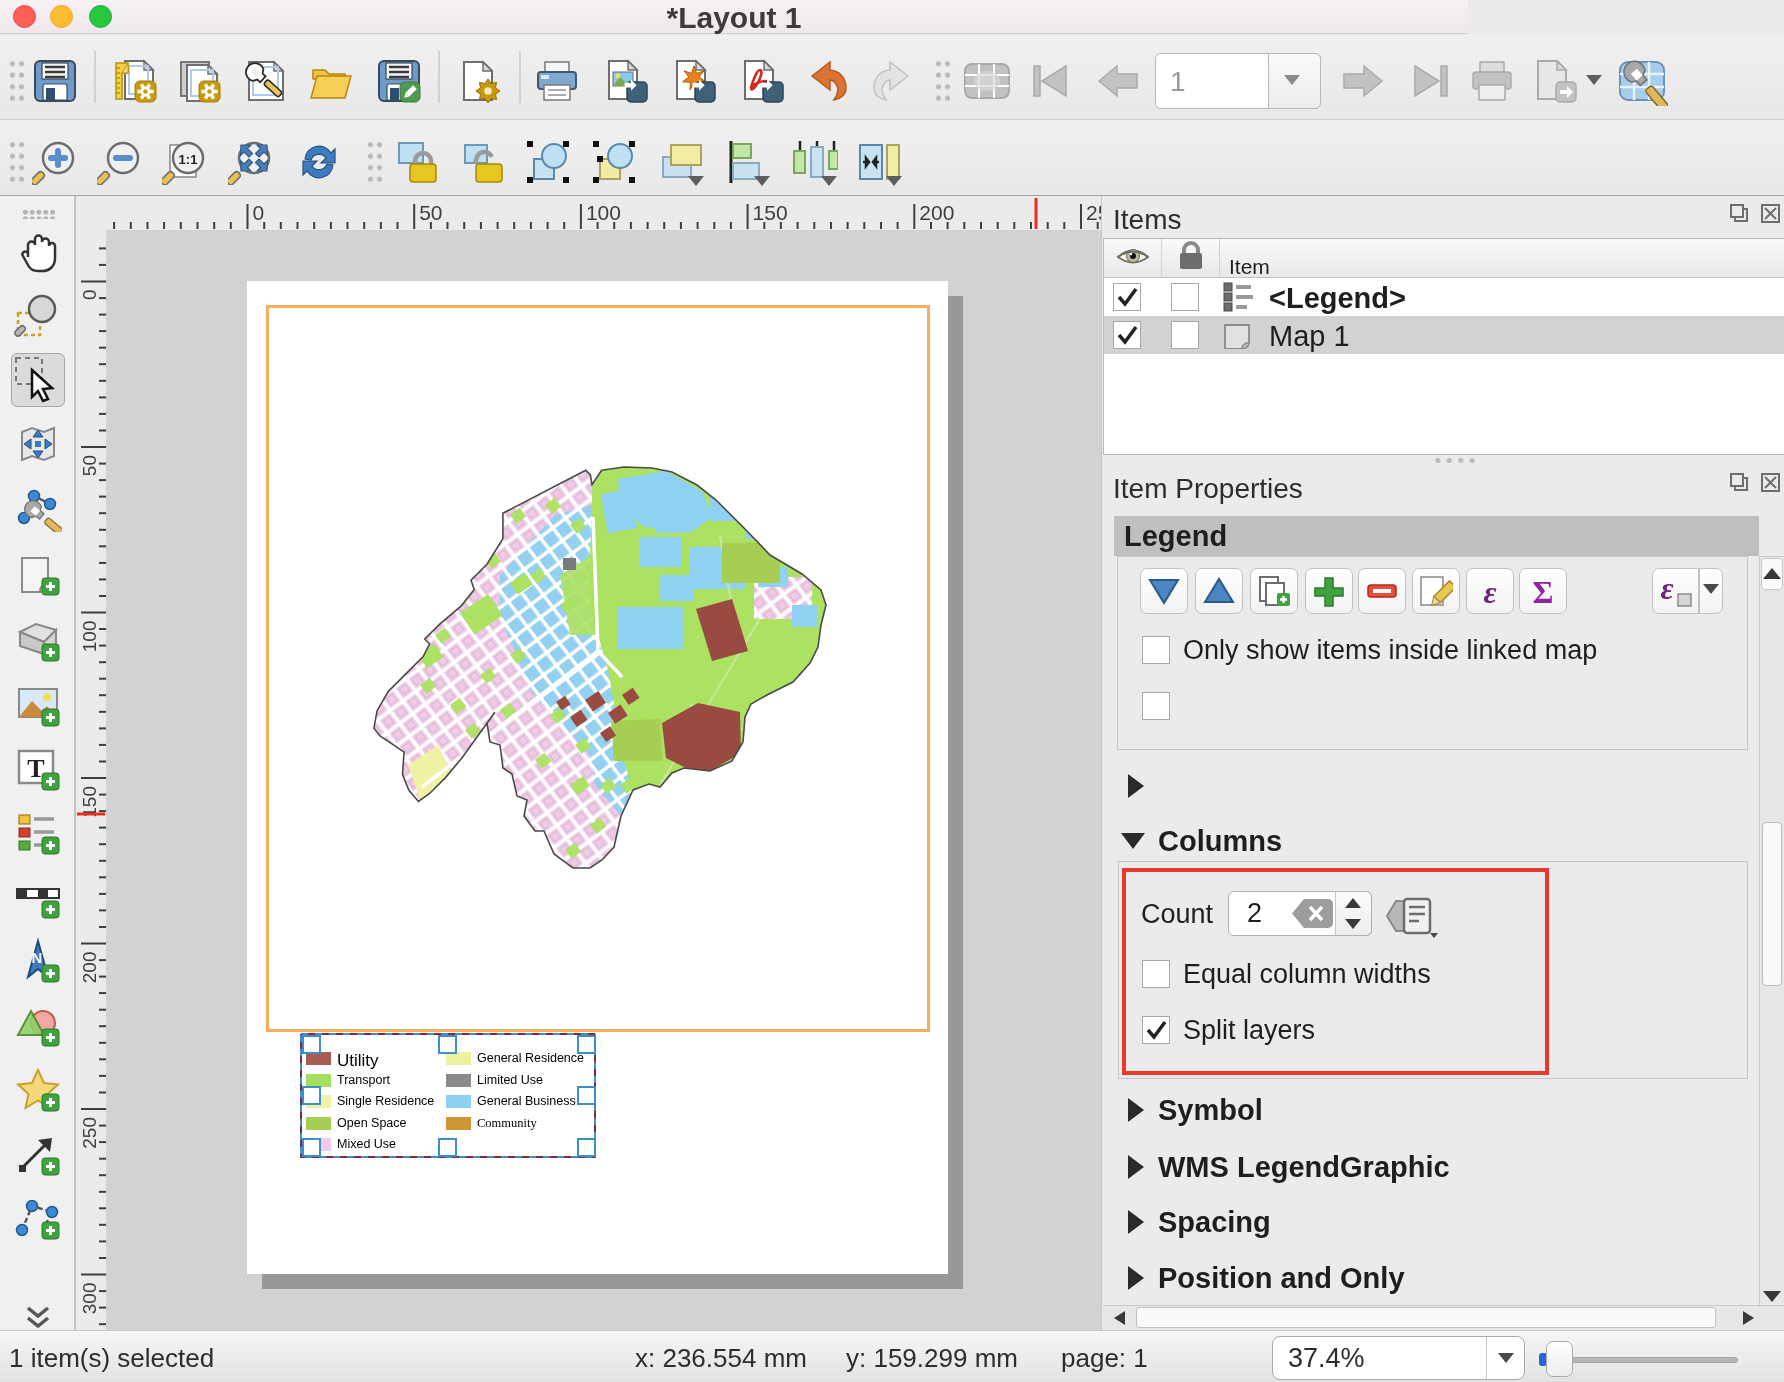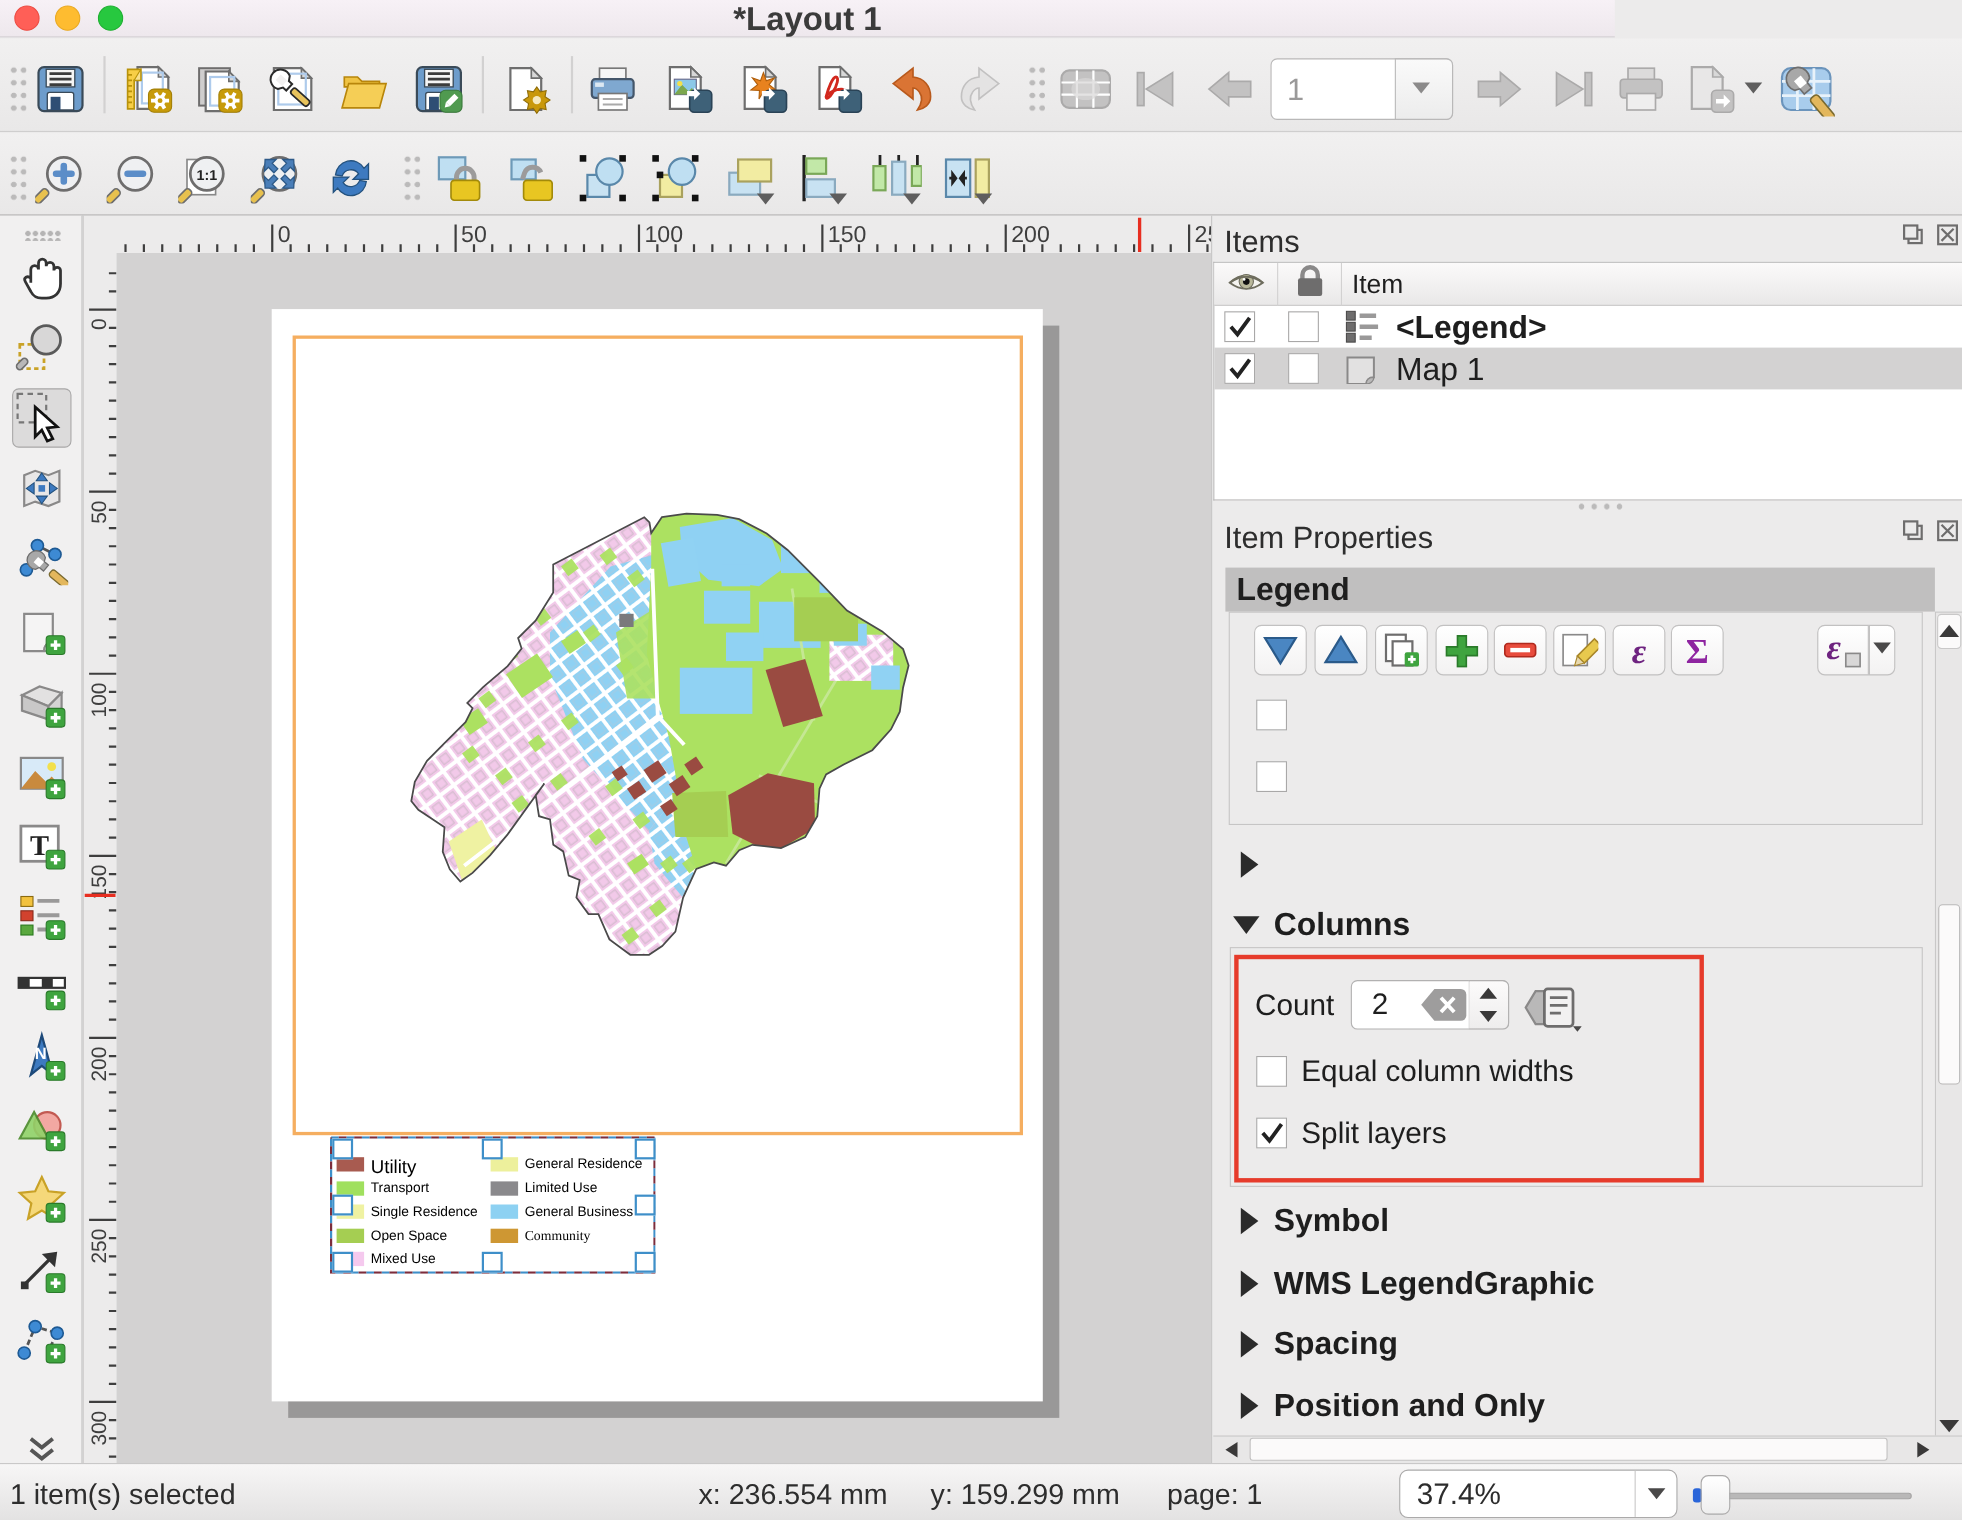--- a/index.html
+++ b/index.html
@@ -709,21 +709,21 @@
       <path d="M2 14 Q17 1 32 14 Q17 25 2 14 z" fill="#F5F4F0" stroke="#6E6D5E" stroke-width="1.8"></path>
       <circle cx="17" cy="13" r="6.5" fill="#B9B89A" stroke="#6E6D5E" stroke-width="1"></circle>
       <circle cx="17" cy="13" r="3" fill="#111"></circle>
       <circle cx="15" cy="11" r="1.2" fill="#FFF"></circle>
       <path d="M2 14 Q17 3 32 14" fill="none" stroke="#6E6D5E" stroke-width="1.8"></path>
     </svg>
     <svg class="abs" style="left:75px; top:44px;" width="28" height="32" viewBox="0 0 28 32">
       <path d="M7 14 v-4 a7 7 0 0 1 14 0 v4" fill="none" stroke="#8A8989" stroke-width="4"></path>
       <rect x="3" y="13" width="22" height="16" rx="2" fill="#6E6D6D"></rect>
     </svg>
-    <div class="lbl" style="left:127px; top:49px; font-size:24px;">Item</div>
+    <div class="lbl" style="left:127px; top:59px; font-size:21px;">Item</div>
     <div class="abs" style="left:2px; top:120px; width:681px; height:38px; background:#D3D2D2;"></div>
     <div class="abs" style="left:11px; top:87px; width:28px; height:28px; background:#FFF; border:1.5px solid #A9A8A8;"></div>
     <svg class="abs" style="left:11px; top:87px;" width="28" height="28" viewBox="0 0 28 28">
       <path d="M6 14 L12 21 L23 6" fill="none" stroke="#222" stroke-width="3.5"></path>
     </svg>
     <div class="abs" style="left:69px; top:87px; width:28px; height:28px; background:#FFF; border:1.5px solid #A9A8A8;"></div>
     <div class="abs" style="left:11px; top:125px; width:28px; height:28px; background:#FFF; border:1.5px solid #A9A8A8;"></div>
     <svg class="abs" style="left:11px; top:125px;" width="28" height="28" viewBox="0 0 28 28">
       <path d="M6 14 L12 21 L23 6" fill="none" stroke="#222" stroke-width="3.5"></path>
     </svg>
@@ -809,20 +809,21 @@
       <text x="17" y="28" font-size="32" font-weight="bold" text-anchor="middle" fill="#8E24A0" font-family="Liberation Serif">Σ</text>
     </svg>
     <div class="wbtn" style="left:550px; top:372px; width:47px; height:46px; border-radius:7px 0 0 7px;"></div>
     <div class="wbtn" style="left:597px; top:372px; width:24px; height:46px; border-radius:0 7px 7px 0;"></div>
     <svg class="abs" style="left:554px; top:378px;" width="40" height="36" viewBox="0 0 40 36">
       <text x="11" y="25" font-size="32" font-weight="bold" font-style="italic" text-anchor="middle" fill="#6E2380" font-family="Liberation Serif">ε</text>
       <rect x="22" y="20" width="13" height="12" fill="#D8D7D7" stroke="#8A8989" stroke-width="1.5"></rect>
     </svg>
     <div class="dd" style="left:601px; top:388px; border-left-width:8px; border-right-width:8px; border-top-width:10px; border-top-color:#4A4949;"></div>
     <div class="abs" style="left:40px; top:440px; width:28px; height:28px; background:#FFF; border:1.5px solid #A9A8A8;"></div>
+    <div class="lbl" style="left:81px; top:439px;">Only show items inside linked map</div>
     <div class="abs" style="left:40px; top:496px; width:28px; height:28px; background:#FFF; border:1.5px solid #A9A8A8;"></div>
     <div class="arrR" style="left:26px; top:578px;"></div>
     <div class="arrD" style="left:19px; top:637px;"></div>
     <div class="sechead" style="left:56px; top:629px;">Columns</div>
     <div class="abs" style="left:16px; top:665px; width:630px; height:218px; border:1px solid #C6C5C5;"></div>
     <div class="abs" style="left:20px; top:672px; width:427px; height:207px; border:4px solid #E63B2B;"></div>
     <div class="lbl" style="left:39px; top:703px;">Count</div>
     <div class="abs" style="left:126px; top:695px; width:144px; height:45px; background:#FFF; border:1.5px solid #B2B1B1; border-radius:6px;"></div>
     <div class="lbl" style="left:145px; top:702px;">2</div>
     <svg class="abs" style="left:188px; top:701px;" width="44" height="33" viewBox="0 0 44 33">

